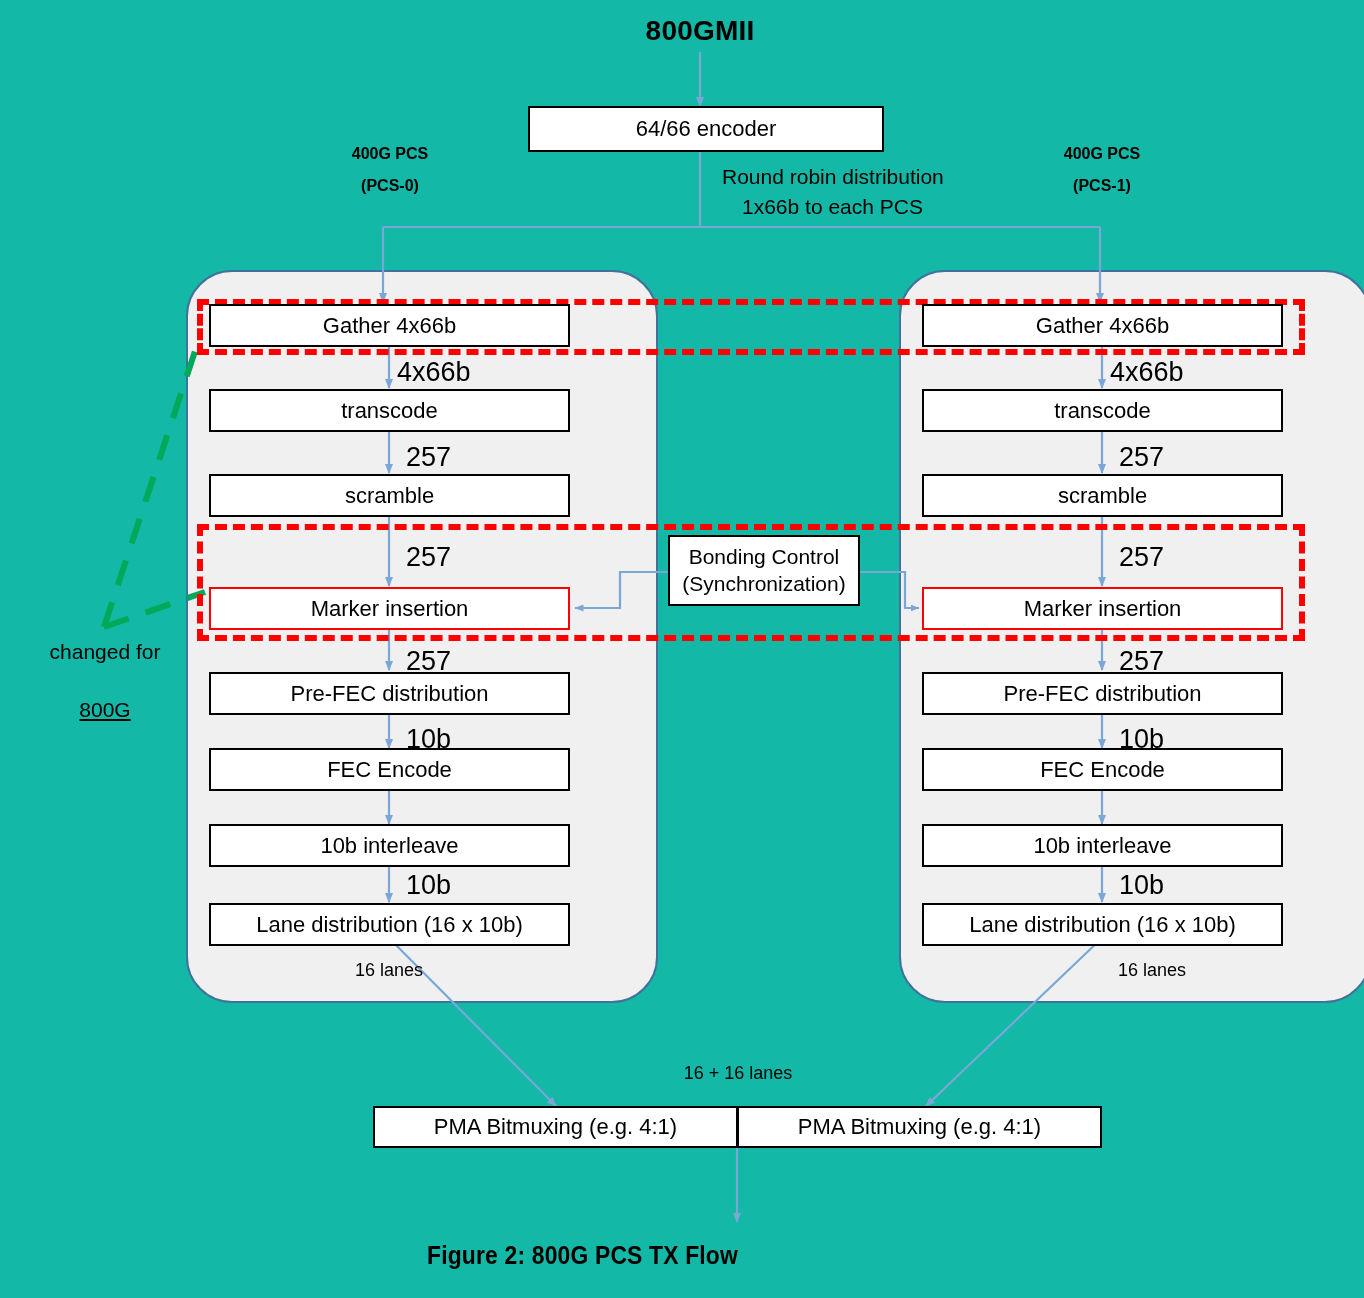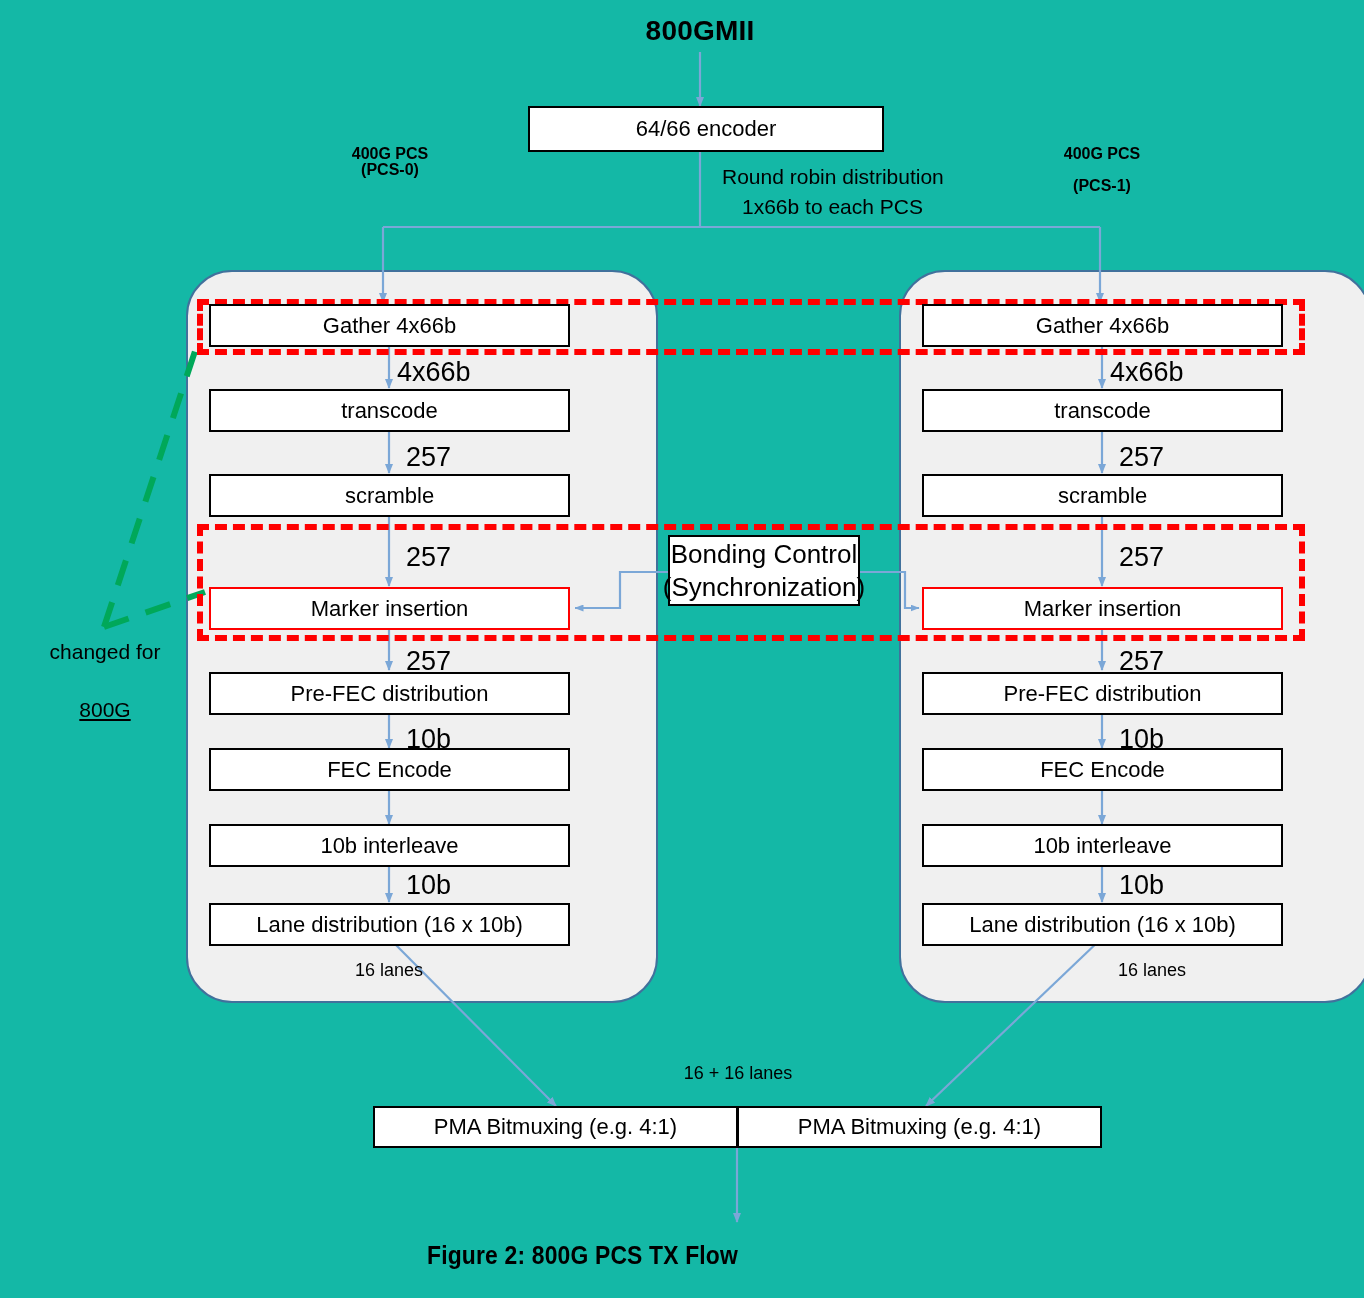--- a/index.html
+++ b/index.html
@@ -101,21 +101,21 @@
   <div class="t title-800gmii ctr" style="left:560px;top:14px;width:280px;">800GMII</div>
 
   <div class="abs blk" style="left:528px;top:106px;width:356px;height:46px;">
     <span>64/66 encoder</span>
   </div>
 
   <div class="t note" style="left:722px;top:163px;">Round robin distribution</div>
   <div class="t note" style="left:722px;top:193px;margin-left:20px;">1x66b to each PCS</div>
 
   <div class="t pcs-title ctr" style="left:272px;top:144px;width:236px;">400G PCS</div>
-  <div class="t pcs-title ctr" style="left:272px;top:160px;width:236px;">(PCS-0)</div>
+  <div class="t pcs-title ctr" style="left:272px;top:176px;width:236px;">(PCS-0)</div>
 
   <div class="t pcs-title ctr" style="left:984px;top:144px;width:236px;">400G PCS</div>
   <div class="t pcs-title ctr" style="left:984px;top:176px;width:236px;">(PCS-1)</div>
 
   <div class="abs blk" style="left:209px;top:304px;width:361px;height:43px;">
     <span>Gather 4x66b</span>
     </div>
   <div class="abs blk" style="left:209px;top:389px;width:361px;height:43px;">
     <span>transcode</span>
     </div>
@@ -172,21 +172,21 @@
     </div>
 
   <div class="t edge-lbl" style="left:1110px;top:356px;">4x66b</div>
   <div class="t edge-lbl" style="left:1119px;top:441px;">257</div>
   <div class="t edge-lbl" style="left:1119px;top:541px;">257</div>
   <div class="t edge-lbl" style="left:1119px;top:645px;">257</div>
   <div class="t edge-lbl" style="left:1119px;top:723px;">10b</div>
   <div class="t edge-lbl" style="left:1119px;top:869px;">10b</div>
   <div class="t lanes-lbl ctr" style="left:1037px;top:960px;width:230px;">16 lanes</div>
 
-  <div class="abs blk" style="left:668px;top:535px;width:192px;height:71px;flex-direction:column;line-height:1.25;font-size:26px;">
+  <div class="abs blk" style="left:668px;top:535px;width:192px;height:71px;flex-direction:column;line-height:1.25;font-size:21px;">
     <span>Bonding Control</span>
     <span>(Synchronization)</span>
   </div>
 
   <div class="t small-note" style="left:5px;top:638px;width:200px;">changed for</div>
   <div class="t small-note" style="left:5px;top:696px;width:200px;text-decoration:underline;">800G</div>
 
   <div class="t lanes-lbl ctr" style="left:620px;top:1063px;width:236px;">16 + 16 lanes</div>
 
   <div class="abs blk" style="left:373px;top:1106px;width:365px;height:42px;">

